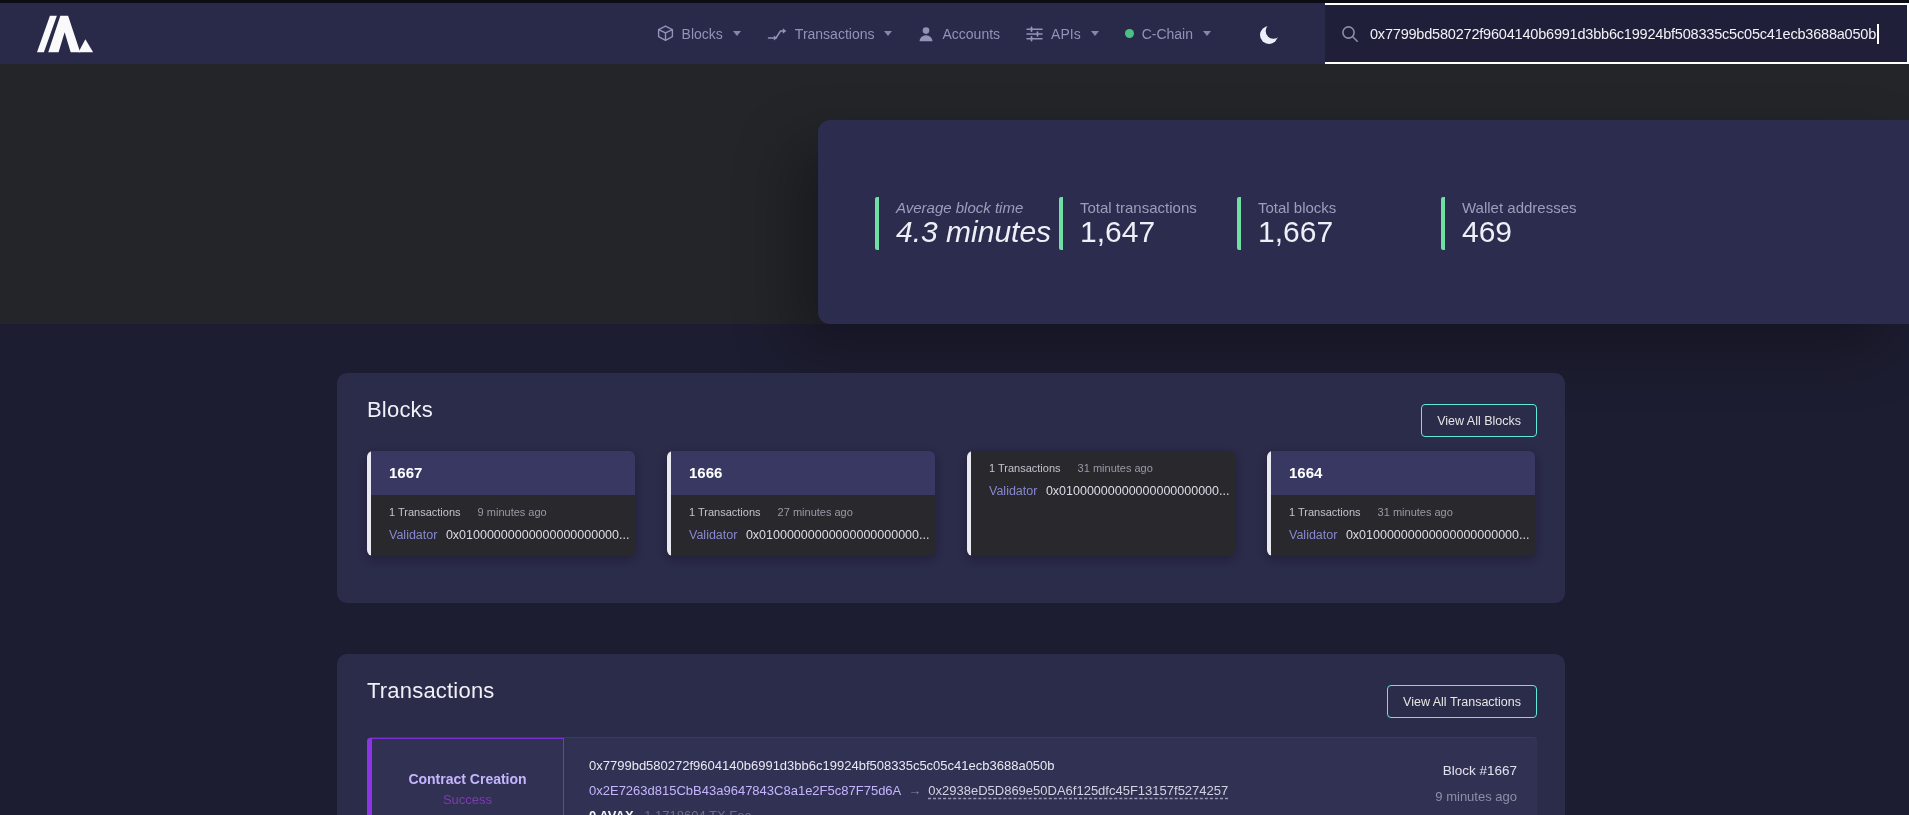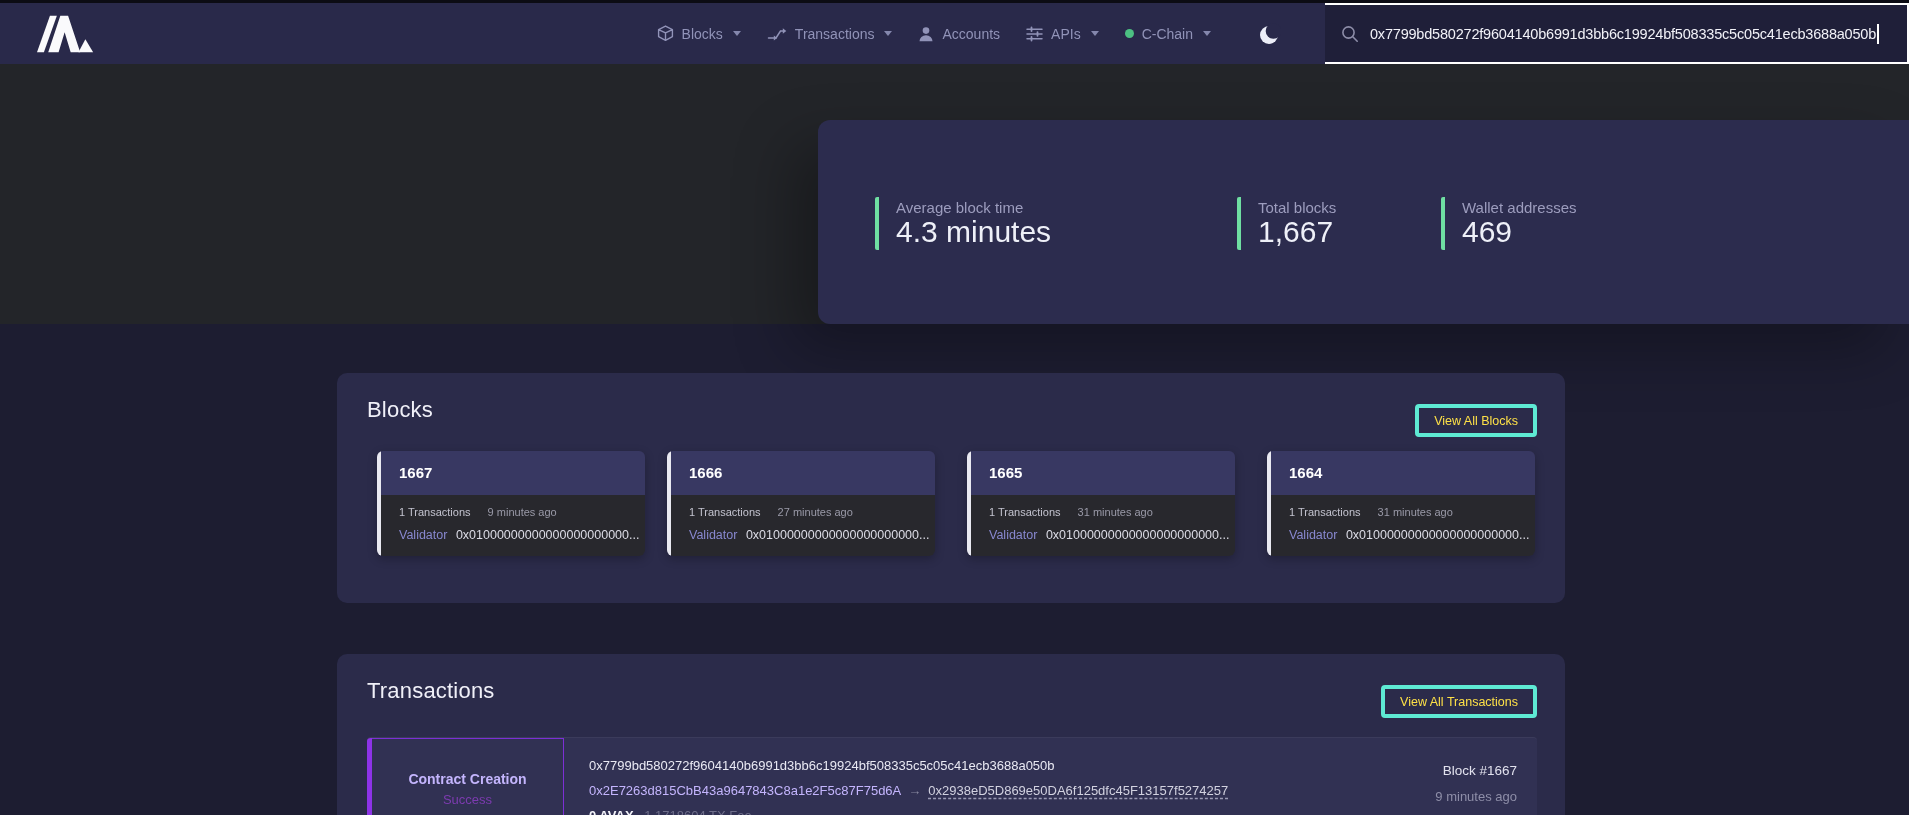--- a/index.html
+++ b/index.html
@@ -48,46 +48,46 @@
     background:#2c2c4e; border-radius:12px 0 0 12px;
     box-shadow:-25px 25px 60px rgba(0,0,0,0.30);
   }
   .stat{
     position:absolute; top:77px; height:53px;
     border-left:4px solid #6fdfa2; border-radius:2px;
     padding-left:17px; display:flex; flex-direction:column; justify-content:center;
   }
   .stat-label{ font-size:15px; color:#9d9dbe; line-height:15px; }
   .stat-value{ font-size:30px; color:#eef0f8; margin-top:2px; line-height:30px; font-weight:400; }
-  .stat1{ left:57px; } .stat2{ left:241px; } .stat3{ left:419px; } .stat4{ left:623px; }
+  .stat1{ left:57px;font-style:italic; } .stat2{ left:241px; } .stat3{ left:419px; } .stat4{ left:623px; }
 
   
   .section{
     position:absolute; left:337px; width:1228px;
     background:#2b2b4a; border-radius:10px;
   }
   .section-blocks{ top:373px; height:230px; }
   .section-tx{ top:654px; height:225px; }
   .section-title{
     position:absolute; left:30px; top:24px;
     font-size:22px; font-weight:400; color:#f0f0f8; letter-spacing:0.2px;
   }
   .view-all-btn{
     position:absolute; right:28px; top:31px; height:33px; padding:0 15px;
-    background:transparent; border:4px solid #5eead4; border-radius:4px;
-    color:#fde047; font-size:12.5px; font-family:"Liberation Sans", sans-serif; cursor:pointer;
+    background:transparent; border:1px solid #5eead4; border-radius:4px;
+    color:#e5e5e5; font-size:12.5px; font-family:"Liberation Sans", sans-serif; cursor:pointer;
   }
 
   
   .block-card{
     position:absolute; top:78px; width:268px; height:105px;
     border-radius:6px; overflow:hidden; display:flex; cursor:pointer;
     box-shadow:0 3px 10px rgba(0,0,0,0.25);
   }
-  .bc1{ left:30px;margin-left:10px; } .bc2{ left:330px; } .bc3{ left:630px; } .bc4{ left:930px; }
+  .bc1{ left:30px; } .bc2{ left:330px; } .bc3{ left:630px; } .bc4{ left:930px; }
   .block-accent{ width:4px; background:#e9e9f1; flex:none; }
   .block-inner{ flex:1; display:flex; flex-direction:column; min-width:0; }
   .block-head{
     height:44px; background:#383862; color:#ffffff; font-size:15px; font-weight:700;
     line-height:44px; padding-left:18px;
   }
   .block-body{ flex:1; background:#28282d; padding:11px 14px 0 18px; white-space:nowrap; overflow:hidden; }
   .block-line1{ font-size:11px; }
   .block-tx{ color:#c3c3cf; } .block-age{ color:#9a9aa8; margin-left:14px; }
   .block-line2{ font-size:12.5px; margin-top:10px; }
@@ -205,20 +205,24 @@
     </div>
   </div>
 </nav>
 
 <div class="hero">
   <div class="hero-card">
     <div class="stat stat1">
       <div class="stat-label">Average block time</div>
       <div class="stat-value">4.3 minutes</div>
     </div>
+    <div class="stat stat2">
+      <div class="stat-label">Total transactions</div>
+      <div class="stat-value">1,647</div>
+    </div>
     <div class="stat stat3">
       <div class="stat-label">Total blocks</div>
       <div class="stat-value">1,667</div>
     </div>
     <div class="stat stat4">
       <div class="stat-label">Wallet addresses</div>
       <div class="stat-value">469</div>
     </div>
   </div>
 </div>
@@ -257,21 +261,20 @@
           <span class="validator-label">Validator</span>
           <span class="validator-addr">0x01000000000000000000000...</span>
         </div>
       </div>
     </div>
   </article>
 
   <article class="block-card bc3">
     <div class="block-accent"></div>
     <div class="block-inner">
-      <div class="block-head">1665</div>
       <div class="block-body">
         <div class="block-line1">
           <span class="block-tx">1 Transactions</span>
           <span class="block-age">31 minutes ago</span>
         </div>
         <div class="block-line2">
           <span class="validator-label">Validator</span>
           <span class="validator-addr">0x01000000000000000000000...</span>
         </div>
       </div>

